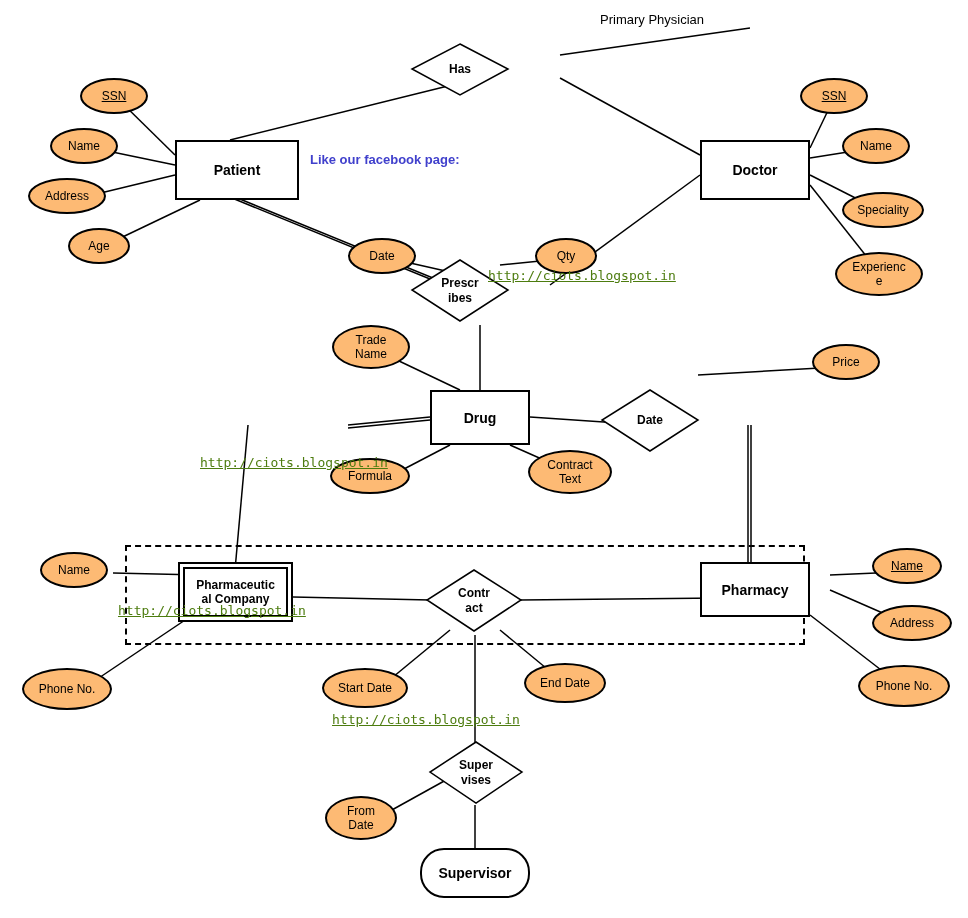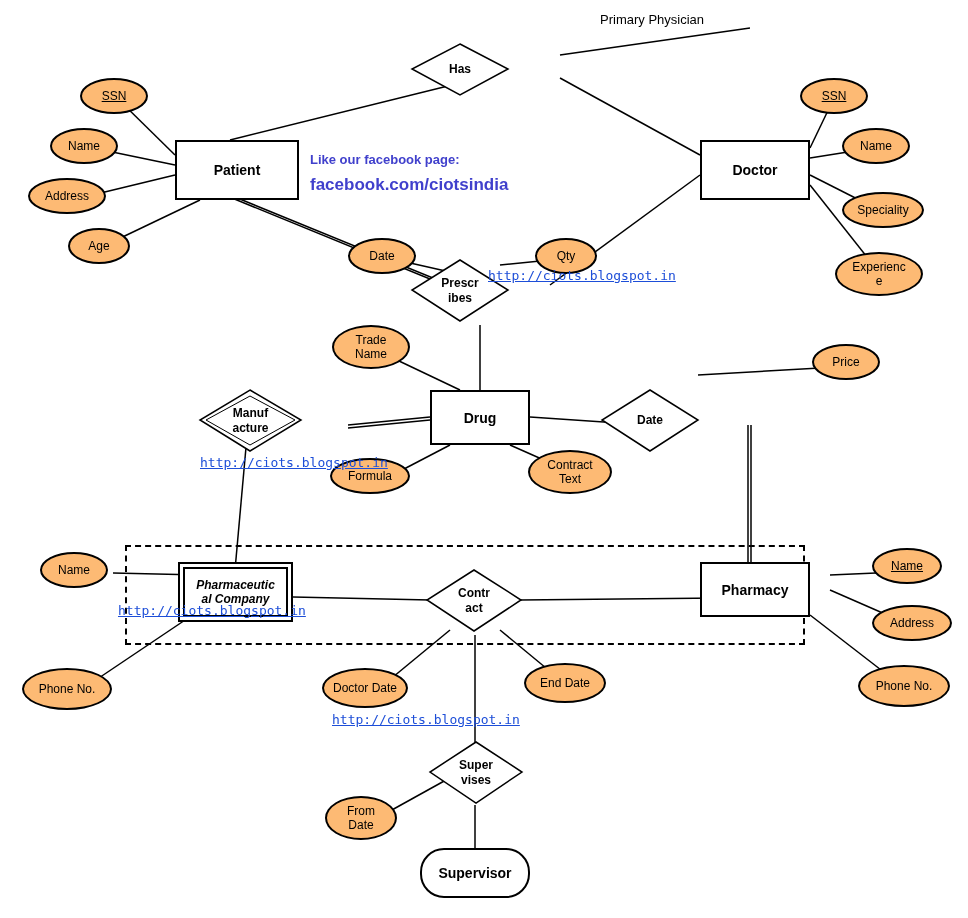--- a/index.html
+++ b/index.html
@@ -69,21 +69,21 @@
     .watermark {
       position: absolute;
       color: #4040cc;
       font-size: 16px;
       font-weight: bold;
       z-index: 20;
       white-space: nowrap;
     }
     .watermark-sm {
       position: absolute;
-      color: #1d4ed8;
+      color: #4d7c0f;
       font-size: 13px;
       z-index: 20;
       white-space: nowrap;
       text-decoration: underline;
       font-family: monospace;
     }
 
     
     .weak-box {
       position: absolute;
@@ -194,21 +194,21 @@
     <span>Doctor</span>
   </div>
 
   <div class="entity" style="left:430px; top:390px; width:100px; height:55px;">
     <span>Drug</span>
   </div>
 
   <div class="weak-box" style="left:125px; top:545px; width:680px; height:100px;"></div>
 
   <div class="entity weak" style="left:178px; top:562px; width:115px; height:60px; font-size:12px;">
-    <span style="text-align:center;font-style:italic;">Pharmaceutic<br>al Company</span>
+    <span style="text-align:center;">Pharmaceutic<br>al Company</span>
   </div>
 
   <div class="entity" style="left:700px; top:562px; width:110px; height:55px;">
     <span>Pharmacy</span>
   </div>
 
   <div class="entity" style="left:420px; top:848px; width:110px; height:50px;border-radius:24px;">
     <span>Supervisor</span>
   </div>
 
@@ -219,28 +219,20 @@
     <span class="relationship-label">Prescr<br>ibes</span>
   </div>
 
   <div class="relationship" style="left:410px; top:42px; width:100px; height:55px;">
     <svg class="diamond" viewBox="0 0 100 55">
       <polygon points="50,2 98,27 50,53 2,27" stroke="#000" stroke-width="1.5" fill="#fff"></polygon>
     </svg>
     <span class="relationship-label">Has</span>
   </div>
 
-  <div class="relationship" style="left:198px; top:388px; width:105px; height:65px;">
-    <svg class="diamond" viewBox="0 0 105 65">
-      <polygon points="52,2 103,32 52,63 2,32" stroke="#000" stroke-width="1.5" fill="#fff"></polygon>
-
-      <polygon points="52,8 97,32 52,57 8,32" stroke="#000" stroke-width="1" fill="none"></polygon>
-    </svg>
-    <span class="relationship-label">Manuf<br>acture</span>
-  </div>
 
   <div class="relationship" style="left:600px; top:388px; width:100px; height:65px;">
     <svg class="diamond" viewBox="0 0 100 65">
       <polygon points="50,2 98,32 50,63 2,32" stroke="#000" stroke-width="1.5" fill="#fff"></polygon>
     </svg>
     <span class="relationship-label">Date</span>
   </div>
 
   <div class="relationship" style="left:425px; top:568px; width:98px; height:65px;">
     <svg class="diamond" viewBox="0 0 98 65">
@@ -326,31 +318,30 @@
 
   <div class="attribute" style="left:872px; top:605px; width:80px; height:36px;">
     <span>Address</span>
   </div>
 
   <div class="attribute" style="left:858px; top:665px; width:92px; height:42px;">
     <span>Phone No.</span>
   </div>
 
   <div class="attribute" style="left:322px; top:668px; width:86px; height:40px;">
-    <span>Doctor Date</span>
+    <span>Start Date</span>
   </div>
 
   <div class="attribute" style="left:524px; top:663px; width:82px; height:40px;">
     <span>End Date</span>
   </div>
 
   <div class="attribute" style="left:325px; top:796px; width:72px; height:44px;">
     <span style="text-align:center;">From<br>Date</span>
   </div>
 
   <div class="watermark" style="left:310px; top:152px; font-size:13px;">Like our facebook page:</div>
-  <div class="watermark" style="left:310px; top:175px; font-size:17px;">facebook.com/ciotsindia</div>
   <div class="watermark-sm" style="left:488px; top:268px;">http://ciots.blogspot.in</div>
   <div class="watermark-sm" style="left:200px; top:455px;">http://ciots.blogspot.in</div>
   <div class="watermark-sm" style="left:118px; top:603px;">http://ciots.blogspot.in</div>
   <div class="watermark-sm" style="left:332px; top:712px;">http://ciots.blogspot.in</div>
 
 </div>
 
 </body></html>

